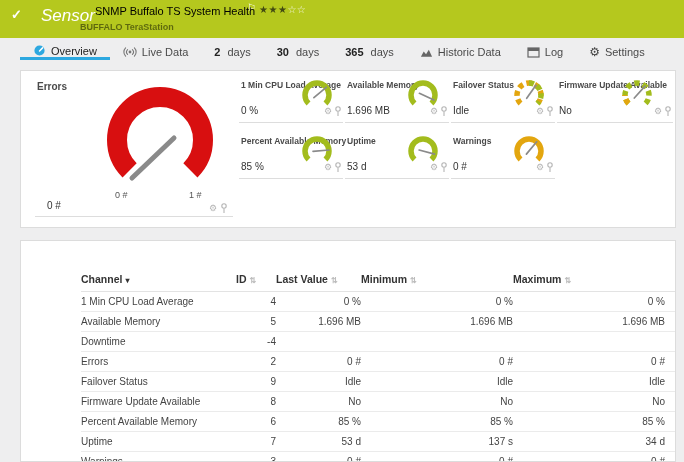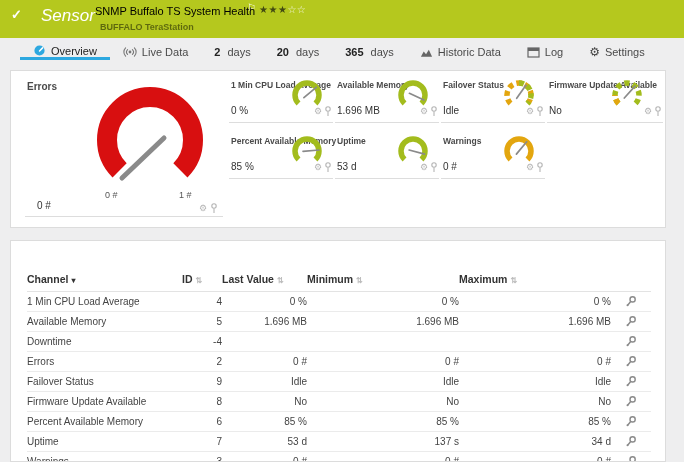--- a/index.html
+++ b/index.html
@@ -9,32 +9,32 @@
 
   
   .topbar { position:absolute; left:0; top:0; width:684px; height:38px; background:#b5c81e; }
   .topbar .check { position:absolute; left:11px; top:7px; color:#fff; font-size:13px; font-weight:bold; }
   .topbar .kind { position:absolute; left:41px; top:6px; color:#fff; font-size:17px; font-style:italic; }
   .topbar .title { position:absolute; left:95px; top:5px; color:#000000; font-size:11px; font-weight:normal; }
   .topbar .flag { position:absolute; left:247px; top:2px; color:rgba(255,255,255,.92); font-size:10px; }
   .topbar .stars { position:absolute; left:259px; top:4px; font-size:10px; letter-spacing:.5px; }
   .topbar .stars .filled { color:#434b12; }
   .topbar .stars .empty { color:rgba(255,255,255,.85); }
-  .topbar .device { position:absolute; left:80px; top:22px; font-size:9px; font-weight:bold; color:rgba(20,26,0,.55);margin-left:20px; }
+  .topbar .device { position:absolute; left:80px; top:22px; font-size:9px; font-weight:bold; color:rgba(20,26,0,.55); }
 
   
   .tabs { position:absolute; left:0; top:38px; width:684px; height:28px; display:flex; align-items:center; padding-left:20px; }
   .tab { display:flex; align-items:center; gap:5px; padding:0 13px; font-size:11px; color:#4a4a4a; cursor:pointer; white-space:nowrap; }
   .tab strong { color:#222; font-weight:bold; margin-right:2px; }
   .tab.active { color:#222; border-bottom:3px solid #2da8e0; }
   .tab svg, .tab .gearglyph { flex:none; }
   .gearglyph { font-size:12px; color:#444; line-height:1; }
 
   
-  .panel { position:absolute; left:10px; width:656px; background:#fff; border:1px solid #dcdcdc; }
+  .panel { position:absolute; left:20px; width:656px; background:#fff; border:1px solid #dcdcdc;padding-left:44px; }
   .gauges-panel { top:70px; height:158px; }
   .table-panel { top:240px; height:222px; overflow:hidden; }
 
   
   .errors-block { position:absolute; left:10px; top:6px; width:212px; height:148px; }
   .errors-title { position:absolute; left:6px; top:4px; font-size:10px; font-weight:bold; color:#4a4a4a; }
   .errors-gauge { position:absolute; left:64px; top:0; }
   .scale-min { position:absolute; left:84px; top:113px; font-size:9px; color:#555; }
   .scale-max { position:absolute; left:158px; top:113px; font-size:9px; color:#555; }
   .errors-value { position:absolute; left:16px; top:123px; font-size:10px; color:#333; }
@@ -96,21 +96,21 @@
           <circle cx="7" cy="6" r="1.4" fill="#777"></circle>
           <path d="M4.6 3.6 a3.4 3.4 0 0 0 0 4.8 M2.6 1.8 a6 6 0 0 0 0 8.4 M9.4 3.6 a3.4 3.4 0 0 1 0 4.8 M11.4 1.8 a6 6 0 0 1 0 8.4" fill="none" stroke="#777" stroke-width="1.1" stroke-linecap="round"></path>
         </svg>
       <span>Live Data</span>
     </div>
     <div class="tab">
         <strong>2</strong>
         <span>days</span>
       </div>
     <div class="tab">
-        <strong>20</strong>
+        <strong>30</strong>
         <span>days</span>
       </div>
     <div class="tab">
         <strong>365</strong>
         <span>days</span>
       </div>
     <div class="tab">
       <svg width="13" height="12" viewBox="0 0 14 12">
           <path d="M1 11 L4 5.5 L6.5 8.5 L9.5 3.5 L13 11 Z" fill="#666"></path>
         </svg>

